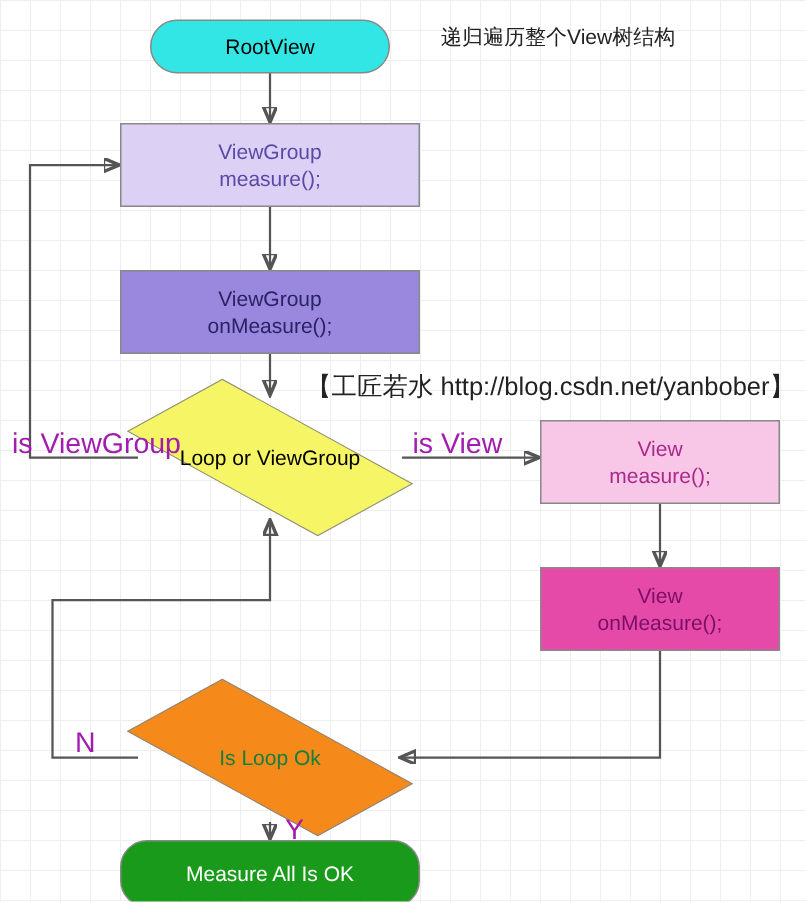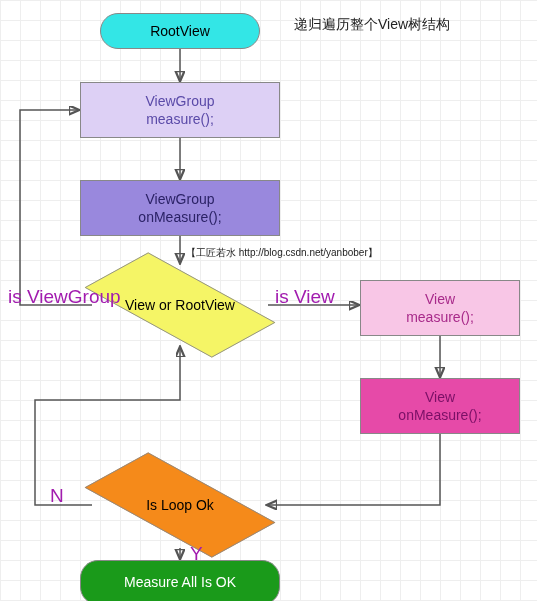--- a/index.html
+++ b/index.html
@@ -99,45 +99,45 @@
 
 <div class="node vg-onmeas">
   <div>
     <div>ViewGroup</div>
     <div>onMeasure();</div>
   </div>
 </div>
 
 <div class="diamond d1">
   <div class="shape"></div>
-  <span class="label">View or RootView</span>
+  <span class="label">Loop or ViewGroup</span>
 </div>
 
 <div class="node v-measure">
   <div>
     <div>View</div>
     <div>measure();</div>
   </div>
 </div>
 
 <div class="node v-onmeas">
   <div>
     <div>View</div>
     <div>onMeasure();</div>
   </div>
 </div>
 
 <div class="diamond d2">
   <div class="shape"></div>
-  <span class="label" style="color:#000000">Is Loop Ok</span>
+  <span class="label" style="color:#15803d">Is Loop Ok</span>
 </div>
 
 <div class="node terminator final">
   <span>Measure All Is OK</span>
 </div>
 
 <div class="edge-label" style="left:8px; top:286px;">is ViewGroup</div>
 <div class="edge-label" style="left:275px; top:286px;">is View</div>
 <div class="edge-label" style="left:50px; top:485px;">N</div>
 <div class="edge-label" style="left:190px; top:543px;">Y</div>
 
 <div class="text" style="left:294px; top:16px;">递归遍历整个View树结构</div>
-<div class="text" style="left:186px; top:246px; font-size:10px;">【工匠若水 http://blog.csdn.net/yanbober】</div>
+<div class="text" style="left:204px; top:246px; font-size:17px;">【工匠若水 http://blog.csdn.net/yanbober】</div>
 
 </body></html>

